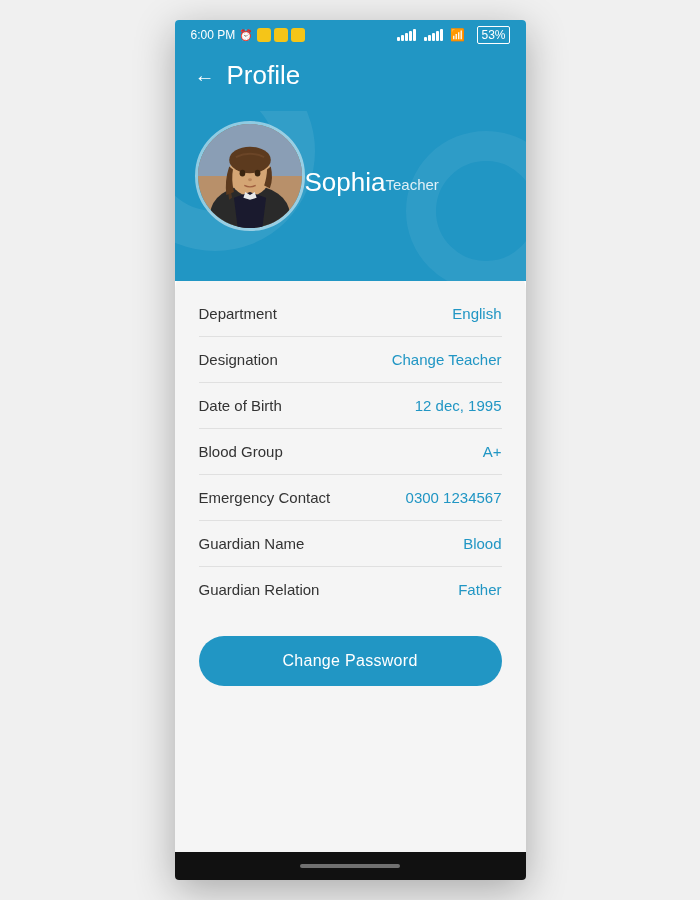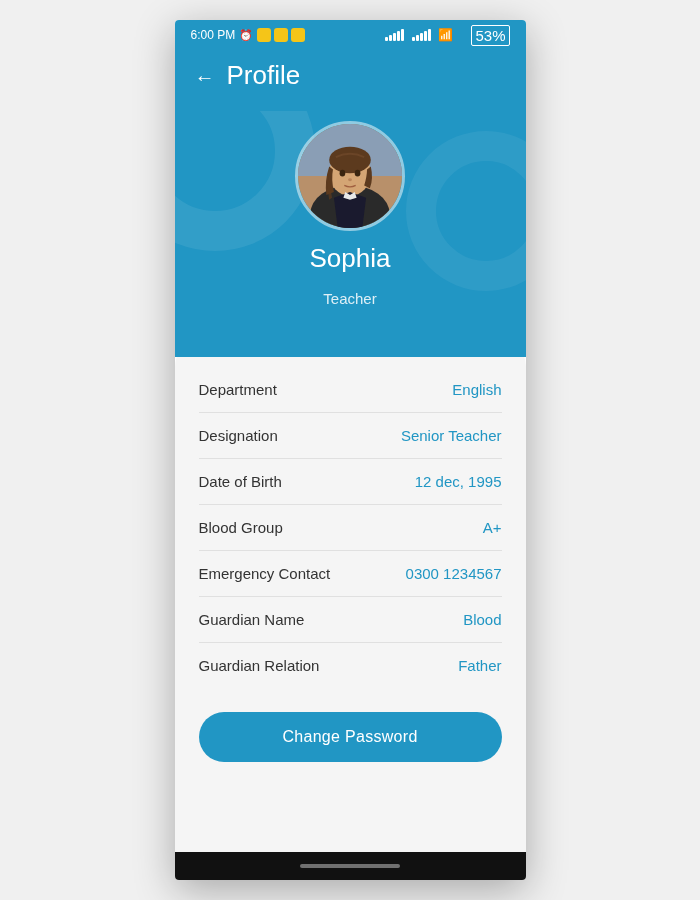--- a/index.html
+++ b/index.html
@@ -87,21 +87,21 @@
     .header-title {
       color: white;
       font-size: 26px;
       font-weight: 500;
     }
 
     
     .profile-section {
       background: #2196c4;
       display: flex;
-      flex-direction: column;
+      flex-direction: row;
       align-items: center;
       padding: 10px 20px 50px;
       position: relative;
     }
 
     .profile-bg-circles {
       position: absolute;
       top: 0; left: 0; right: 0; bottom: 0;
       overflow: hidden;
     }
@@ -260,21 +260,21 @@
         <div class="signal-bar" style="height:12px;"></div>
       </div>
       <div class="signal-bars" style="margin-left:4px;">
         <div class="signal-bar" style="height:4px;"></div>
         <div class="signal-bar" style="height:6px;"></div>
         <div class="signal-bar" style="height:8px;"></div>
         <div class="signal-bar" style="height:10px;"></div>
         <div class="signal-bar" style="height:12px;"></div>
       </div>
       <span style="font-size:12px; margin-left:4px;">📶</span>
-      <span style="font-size:15px; border:1px solid white; padding:1px 3px; border-radius:2px; margin-left:14px;text-align:center;">
+      <span style="font-size:12px; border:1px solid white; padding:1px 3px; border-radius:2px; margin-left:8px;text-align:center;">
         <span>53</span>%
       </span>
     </div>
   </div>
 
   <div class="header">
     <span class="back-arrow">←</span>
     <span class="header-title">Profile</span>
   </div>
 
@@ -323,21 +323,21 @@
   </div>
 
   <div class="info-card">
     <div id="info-rows-container">
         <div class="info-row">
           <span class="info-label">Department</span>
           <span class="info-value">English</span>
         </div>
         <div class="info-row">
           <span class="info-label">Designation</span>
-          <span class="info-value">Senior Teacher</span>
+          <span class="info-value">Change Teacher</span>
         </div>
         <div class="info-row">
           <span class="info-label">Date of Birth</span>
           <span class="info-value">12 dec, 1995</span>
         </div>
         <div class="info-row">
           <span class="info-label">Blood Group</span>
           <span class="info-value">A+</span>
         </div>
         <div class="info-row">

